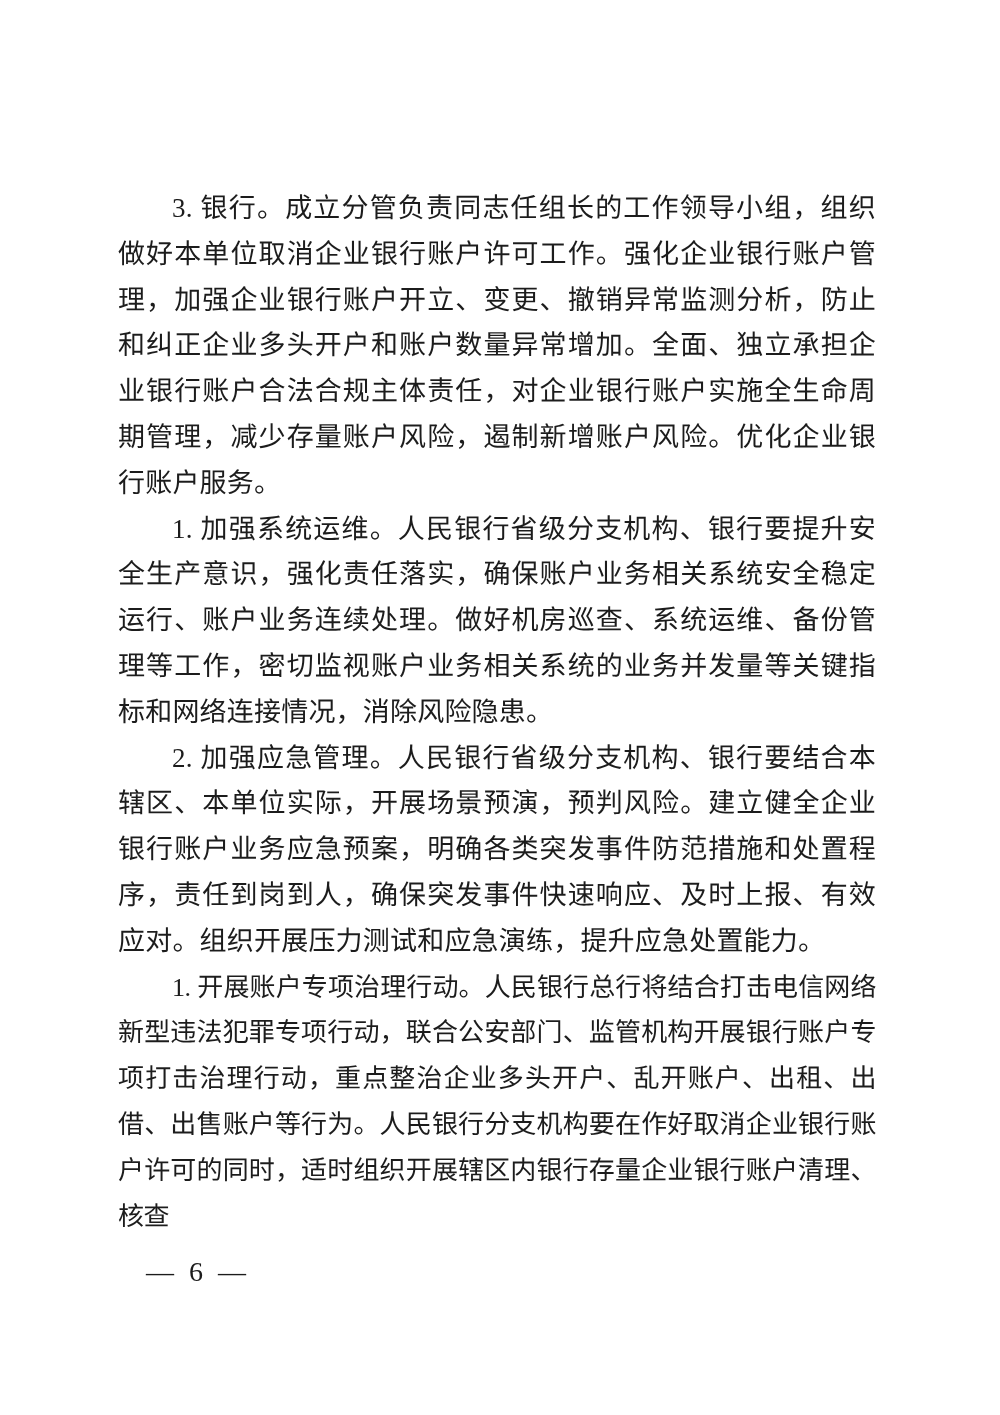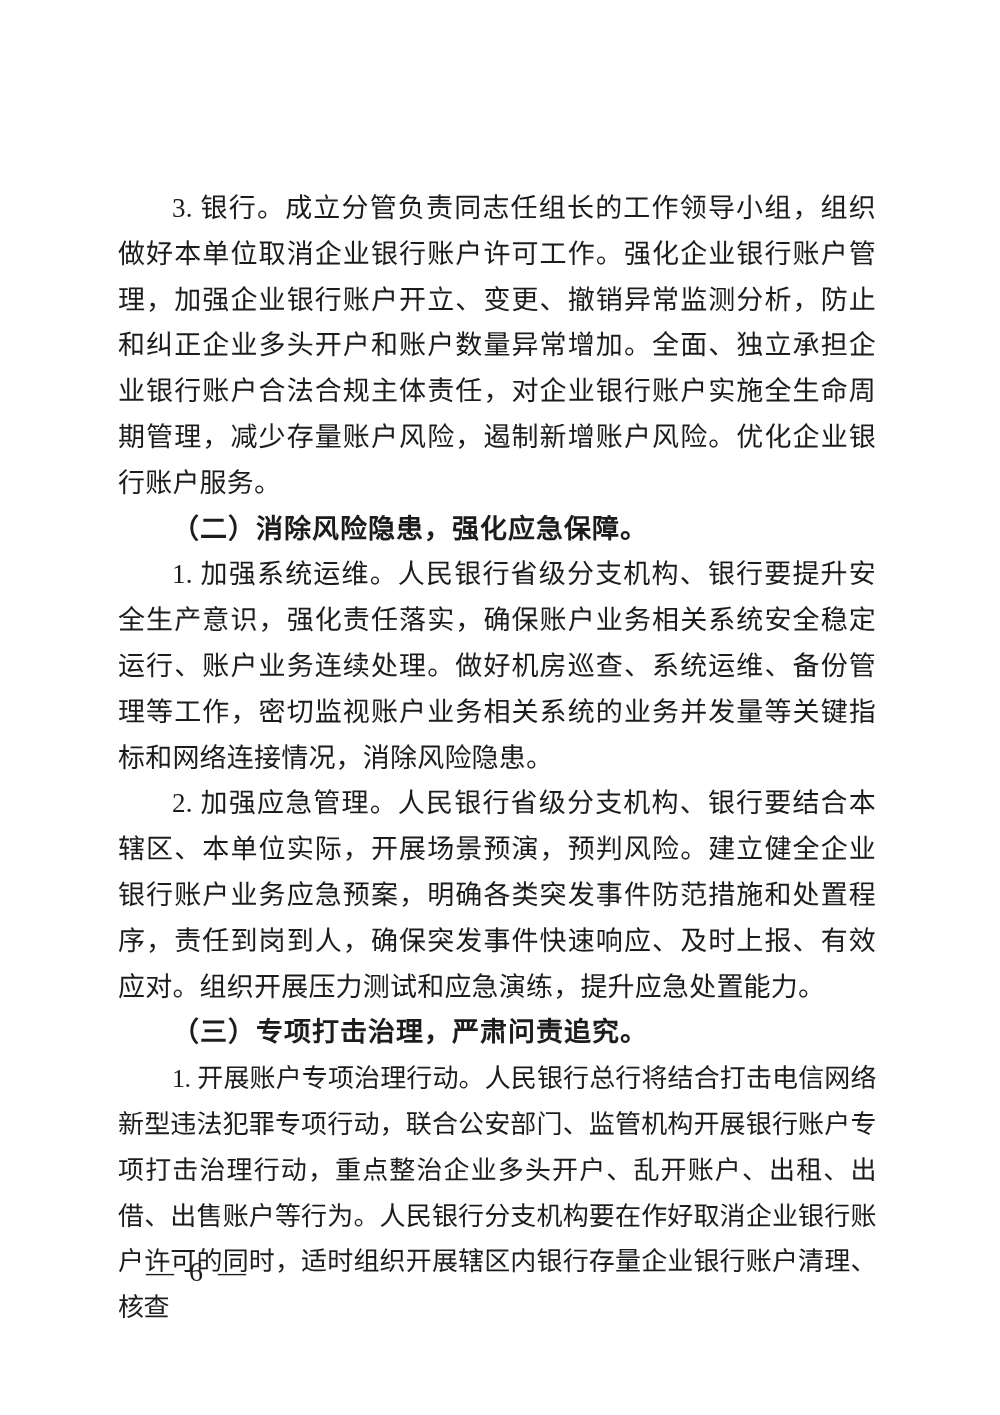--- a/index.html
+++ b/index.html
@@ -50,21 +50,19 @@
     color: #1c1c1c;
     white-space: pre;
   }
 </style>
 </head>
 <body>
 
 <div class="page">
   <div class="content">
     <p class="para">3. 银行。成立分管负责同志任组长的工作领导小组，组织做好本单位取消企业银行账户许可工作。强化企业银行账户管理，加强企业银行账户开立、变更、撤销异常监测分析，防止和纠正企业多头开户和账户数量异常增加。全面、独立承担企业银行账户合法合规主体责任，对企业银行账户实施全生命周期管理，减少存量账户风险，遏制新增账户风险。优化企业银行账户服务。</p>
-    <p class="para heading">（二）消除风险隐患，强化应急保障。</p>
     <p class="para">1. 加强系统运维。人民银行省级分支机构、银行要提升安全生产意识，强化责任落实，确保账户业务相关系统安全稳定运行、账户业务连续处理。做好机房巡查、系统运维、备份管理等工作，密切监视账户业务相关系统的业务并发量等关键指标和网络连接情况，消除风险隐患。</p>
     <p class="para">2. 加强应急管理。人民银行省级分支机构、银行要结合本辖区、本单位实际，开展场景预演，预判风险。建立健全企业银行账户业务应急预案，明确各类突发事件防范措施和处置程序，责任到岗到人，确保突发事件快速响应、及时上报、有效应对。组织开展压力测试和应急演练，提升应急处置能力。</p>
-    <p class="para heading">（三）专项打击治理，严肃问责追究。</p>
     <p class="para condensed">1. 开展账户专项治理行动。人民银行总行将结合打击电信网络新型违法犯罪专项行动，联合公安部门、监管机构开展银行账户专项打击治理行动，重点整治企业多头开户、乱开账户、出租、出借、出售账户等行为。人民银行分支机构要在作好取消企业银行账户许可的同时，适时组织开展辖区内银行存量企业银行账户清理、核查</p>
   </div>
 
   <div class="footer">— 6 —</div>
 </div>
 
 </body></html>

